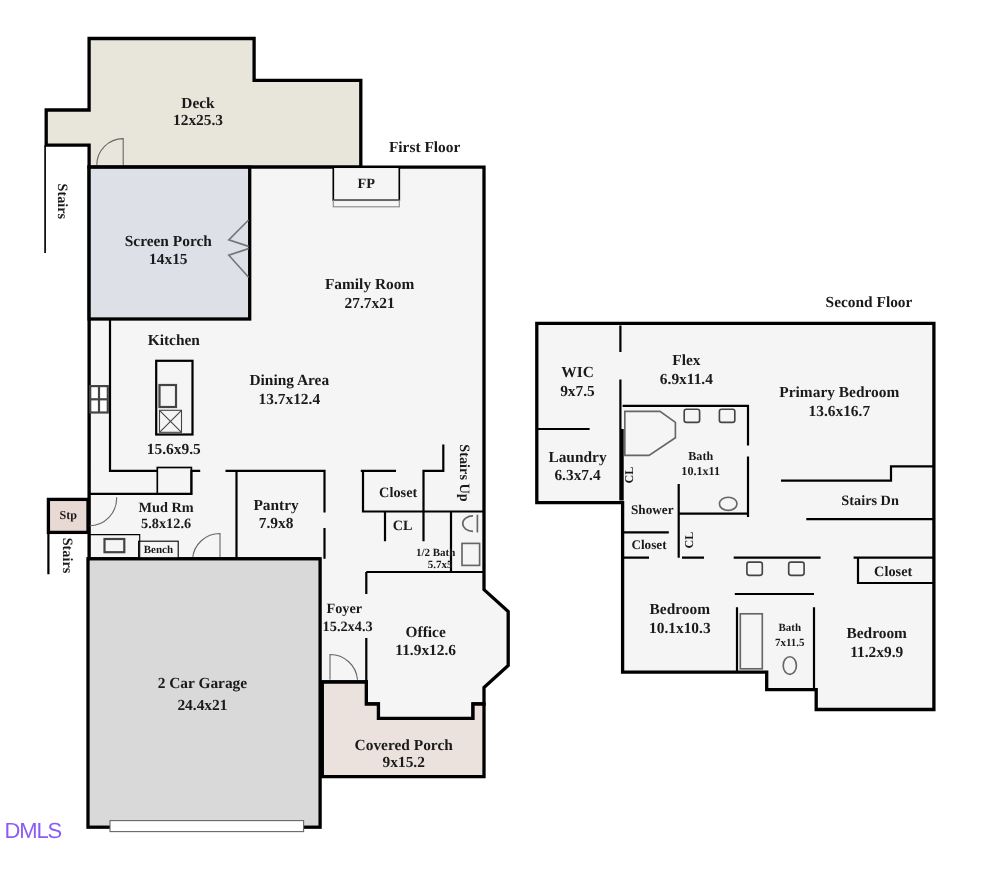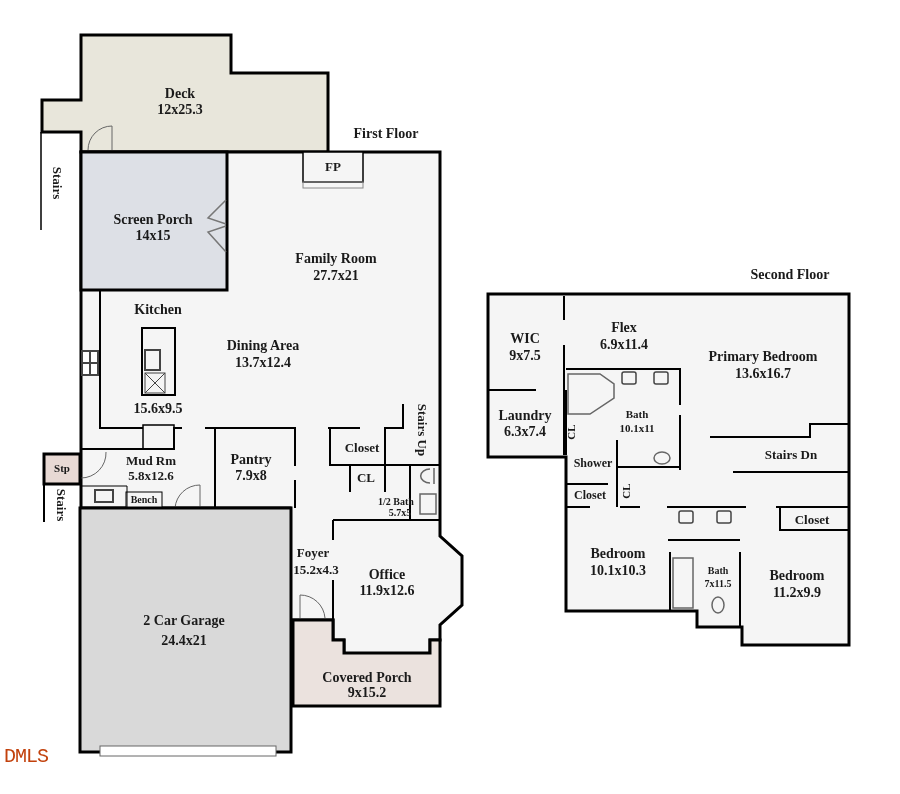--- a/index.html
+++ b/index.html
@@ -1,19 +1,19 @@
 <!DOCTYPE html>
 <html><head>
 <meta charset="utf-8">
 <style>
   html,body{margin:0;padding:0;background:#fff;}
   body{width:900px;height:794px;position:relative;overflow:hidden;font-family:"Liberation Serif","DejaVu Serif",serif;}
   svg{position:absolute;left:0;top:0;}
   .lbl{font-family:"Liberation Serif","DejaVu Serif",serif;font-weight:bold;fill:#1a1a1a;}
-  .wm{position:absolute;left:4px;top:745px;font-family:Liberation Mono, monospace;font-size:20px;color:#c2410c;letter-spacing:-1px;font-weight:300;}
+  .wm{position:absolute;left:4px;top:745px;font-family:Liberation Sans, sans-serif;font-size:20px;color:#8b5cf6;letter-spacing:-1px;font-weight:300;}
 </style>
 </head>
 <body>
 
 <svg width="900" height="794" viewBox="0 0 900 794">
 
   <path d="M81,35 L231,35 L231,73 L328,73 L328,152 L81,152 L81,132 L42,132 L42,100 L81,100 Z" fill="#e8e6db" stroke="#000" stroke-width="3"></path>
 
   <path d="M88,150 A24,24 0 0 1 112,126 L112,150" fill="none" stroke="#666" stroke-width="1"></path>
 

